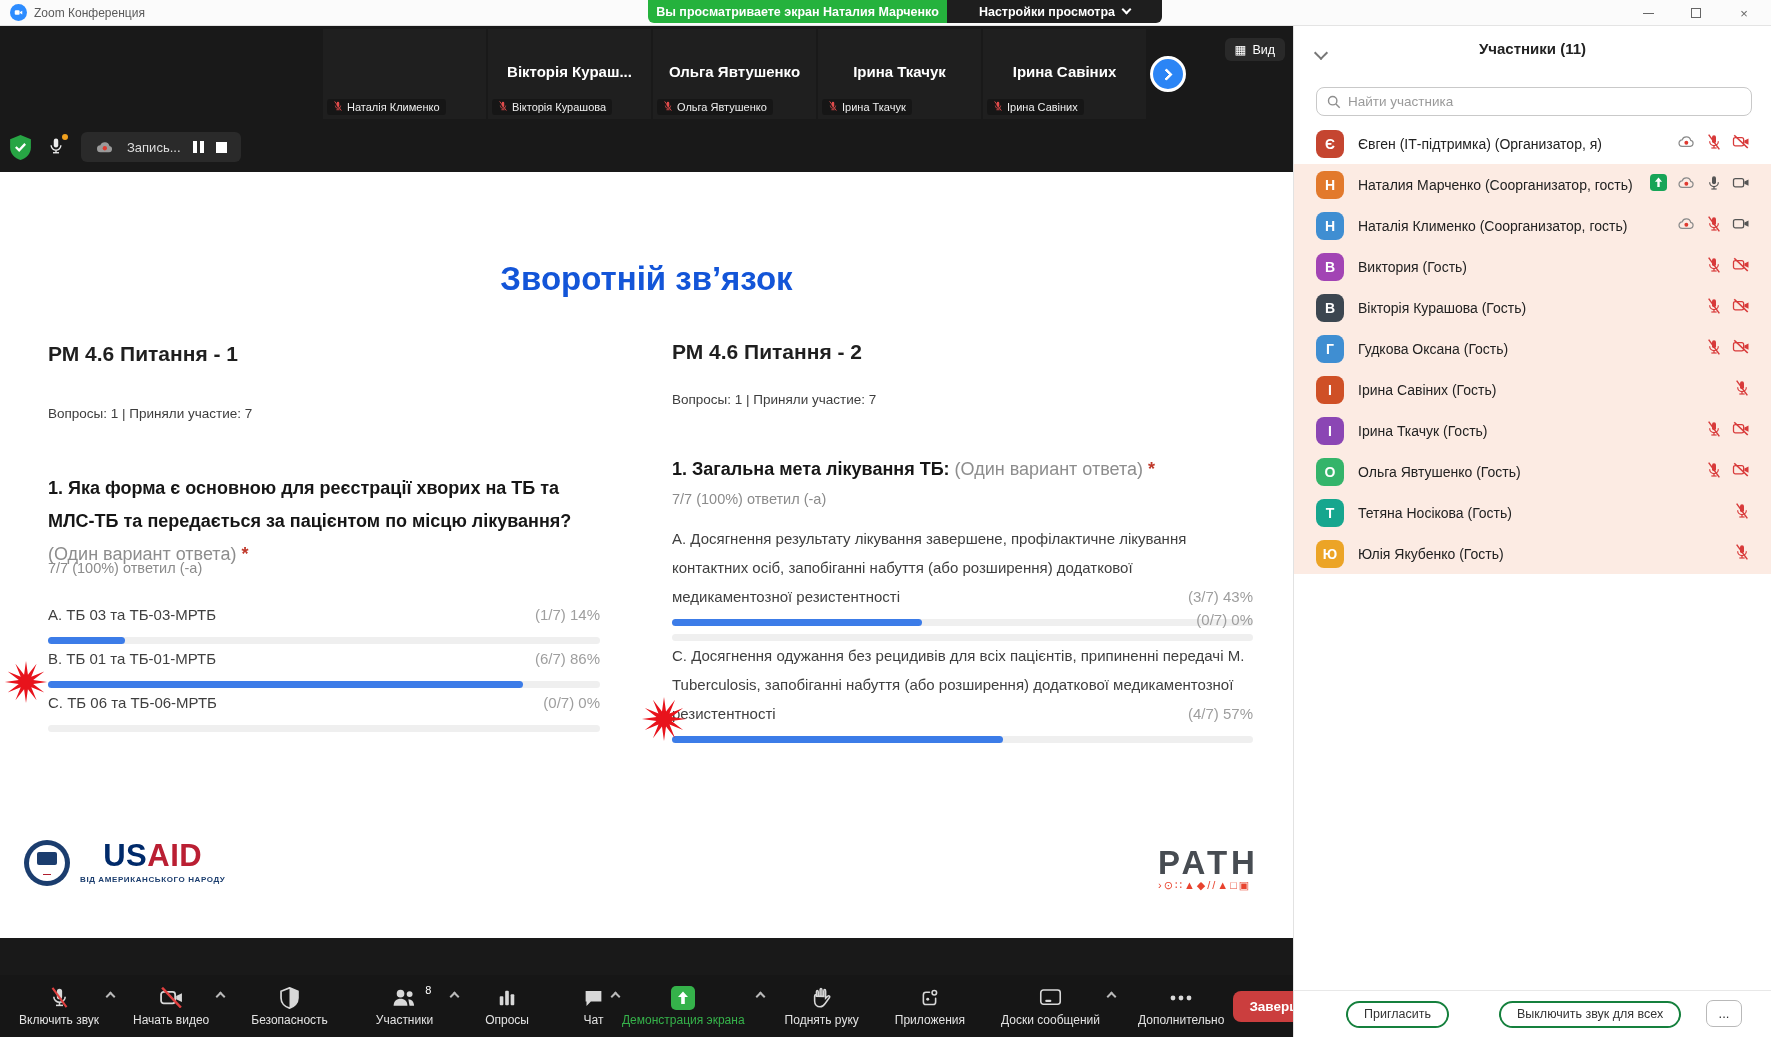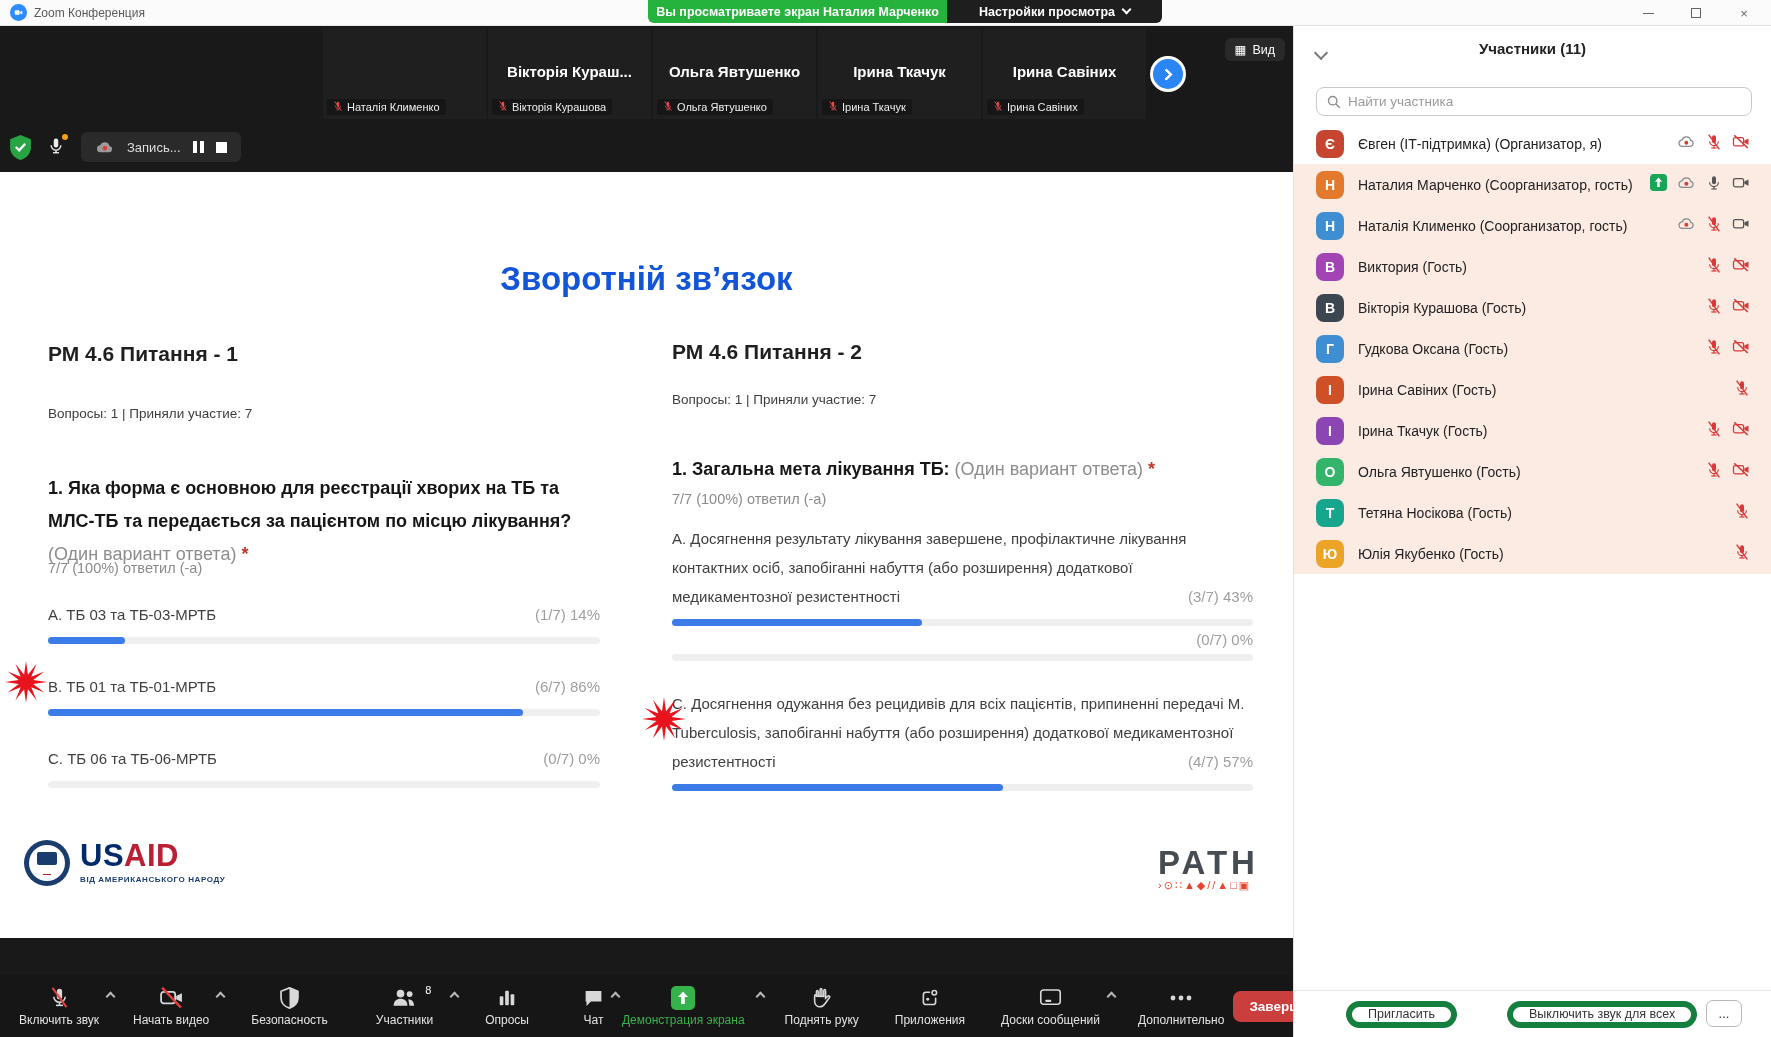--- a/index.html
+++ b/index.html
@@ -66,33 +66,33 @@
 .qcol1 { left:48px; top:0; width:552px; }
 .qcol2 { left:672px; top:0; width:581px; }
 .q-head { position:absolute; font-size:21px; font-weight:bold; color:#1f1f1f; }
 .q-meta { position:absolute; font-size:13.5px; color:#3d3d3d; }
 .q-question { position:absolute; font-size:18px; line-height:33px; color:#161616; }
 .q-question .qb { font-weight:bold; }
 .q-question .qnote { color:#8d8d8d; }
 .q-question .qstar { color:#c0392b; font-weight:bold; }
 .q-answered { position:absolute; font-size:14.5px; color:#8b8b8b; }
 .opts { position:absolute; left:0; right:0; }
-.opt { margin-bottom:28px; }
+.opt { }
 .opt-text { position:relative; font-size:15px; line-height:29px; color:#3f3f3f; padding-right:4px; }
 .opt-text .score { position:absolute; right:0; bottom:0; color:#9e9e9e; }
 .qcol2 .opt-text { padding-right:0; }
 .track { height:7px; background:#efefef; border-radius:4px; margin-top:8px; }
 .fill { height:7px; background:#3c7ce8; border-radius:4px; }
 .burst { position:absolute; z-index:5; }
 
 .usaid { position:absolute; left:24px; top:668px; display:flex; align-items:flex-start; gap:10px; }
 .seal { width:46px; height:46px; border-radius:50%; background:#1b3d6e; position:relative; }
 .seal::before { content:""; position:absolute; inset:5px; border-radius:50%; background:#fff; }
 .seal::after { content:""; position:absolute; left:13px; top:12px; width:20px; height:13px; background:#1b3d6e; border-radius:2px; box-shadow:0 16px 0 -6px #b01e2e; }
-.usaid-txt { display:flex; flex-direction:column; }
+.usaid-txt { display:flex; flex-direction:column;text-align:center; }
 .usaid-word { font-size:31px; font-weight:bold; letter-spacing:.5px; line-height:32px; }
 .usaid-word .us { color:#002a6a; } .usaid-word .aid { color:#ba1f33; }
 .usaid-tag { font-size:8px; color:#1b3d6e; letter-spacing:.6px; font-weight:bold; margin-top:3px; }
 .pathlogo { position:absolute; left:1158px; top:676px; }
 .path-word { font-size:33px; font-weight:bold; color:#474c52; letter-spacing:4px; line-height:30px; }
 .path-glyphs { font-size:11px; color:#e8432e; letter-spacing:2px; margin-top:1px; }
 
 
 .toolbar { position:absolute; left:0; bottom:0; width:1293px; height:62px; background:#161616; display:flex; align-items:center; padding:0 10px; }
 .tbi { position:relative; display:flex; flex-direction:column; align-items:center; justify-content:center; gap:3px; height:58px; padding:0 9px; cursor:pointer; }
@@ -112,21 +112,21 @@
 .sb-search { position:absolute; left:22px; top:61px; width:436px; height:29px; border:1px solid #c9c9c9; border-radius:8px; display:flex; align-items:center; gap:7px; padding:0 10px; background:#fff; }
 .sb-search input { border:none; outline:none; flex:1; font-size:13.5px; color:#444; font-family:inherit; background:transparent; }
 .sb-search input::placeholder { color:#9a9a9a; }
 .plist { position:absolute; left:0; top:97px; width:478px; }
 .p-row { height:41px; display:flex; align-items:center; padding:0 22px; gap:14px; background:#fff; cursor:pointer; }
 .p-row.pink { background:#fcebe3; }
 .avatar { width:28px; height:28px; border-radius:8px; color:#fff; font-weight:bold; font-size:14px; display:flex; align-items:center; justify-content:center; flex-shrink:0; }
 .p-name { font-size:14px; color:#222; flex:1; white-space:nowrap; overflow:hidden; }
 .p-icons { display:flex; align-items:center; gap:10px; }
 .sb-footer { position:absolute; left:0; bottom:0; width:478px; height:47px; border-top:1px solid #e8e8e8; display:flex; align-items:center; gap:50px; padding-left:52px; background:#fff; }
-.sb-btn { height:27px; padding:0 16px; border:6px solid #15803d; border-radius:14px; background:#fff; font-size:12.5px; color:#333; cursor:pointer; font-family:inherit; }
+.sb-btn { height:27px; padding:0 16px; border:2px solid #15803d; border-radius:14px; background:#fff; font-size:12.5px; color:#333; cursor:pointer; font-family:inherit; }
 .sb-more { position:absolute; right:30px; bottom:10px; width:36px; height:27px; border:1px solid #b9b9b9; border-radius:7px; background:#fff; font-size:13px; color:#333; cursor:pointer; }
 </style>
 </head>
 <body>
 
 <div id="win">
 
   <div class="titlebar">
     <div class="tb-left">
       <span class="zoom-logo">

